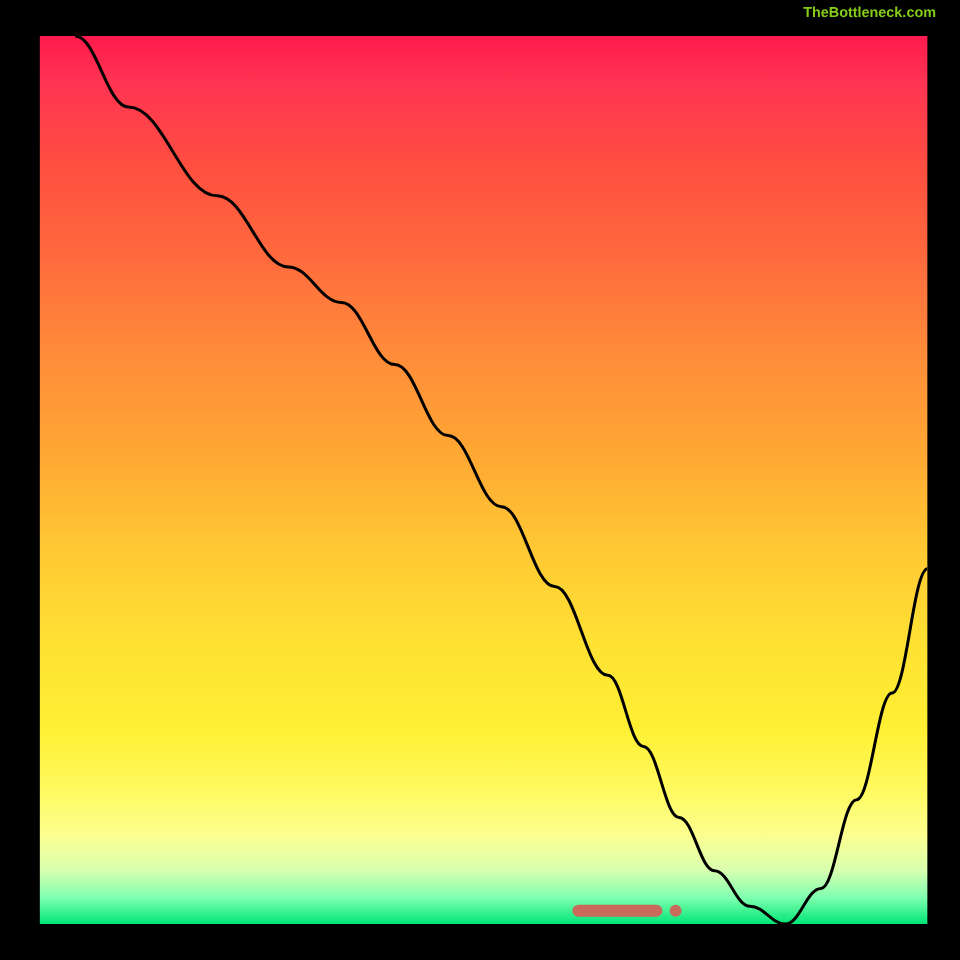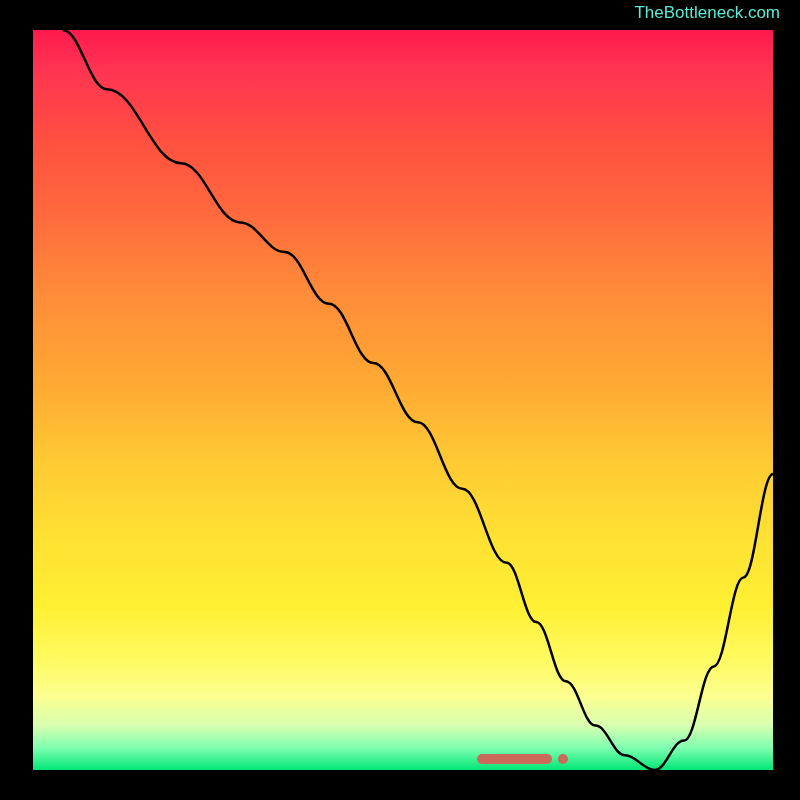--- a/index.html
+++ b/index.html
@@ -8,23 +8,23 @@
     width: 800px;
     height: 800px;
     background: #000;
     position: relative;
     font-family: Arial, sans-serif;
   }
   .watermark {
     position: absolute;
     top: 3px;
     right: 20px;
-    color: #5eead4;
-    font-size: 17px;
-    font-weight: 400;
+    color: #84cc16;
+    font-size: 12px;
+    font-weight: 700;
     z-index: 10;
   }
   .plot-area {
     position: absolute;
     left: 33px;
     top: 30px;
     width: 740px;
     height: 740px;
     overflow: hidden;
   }

